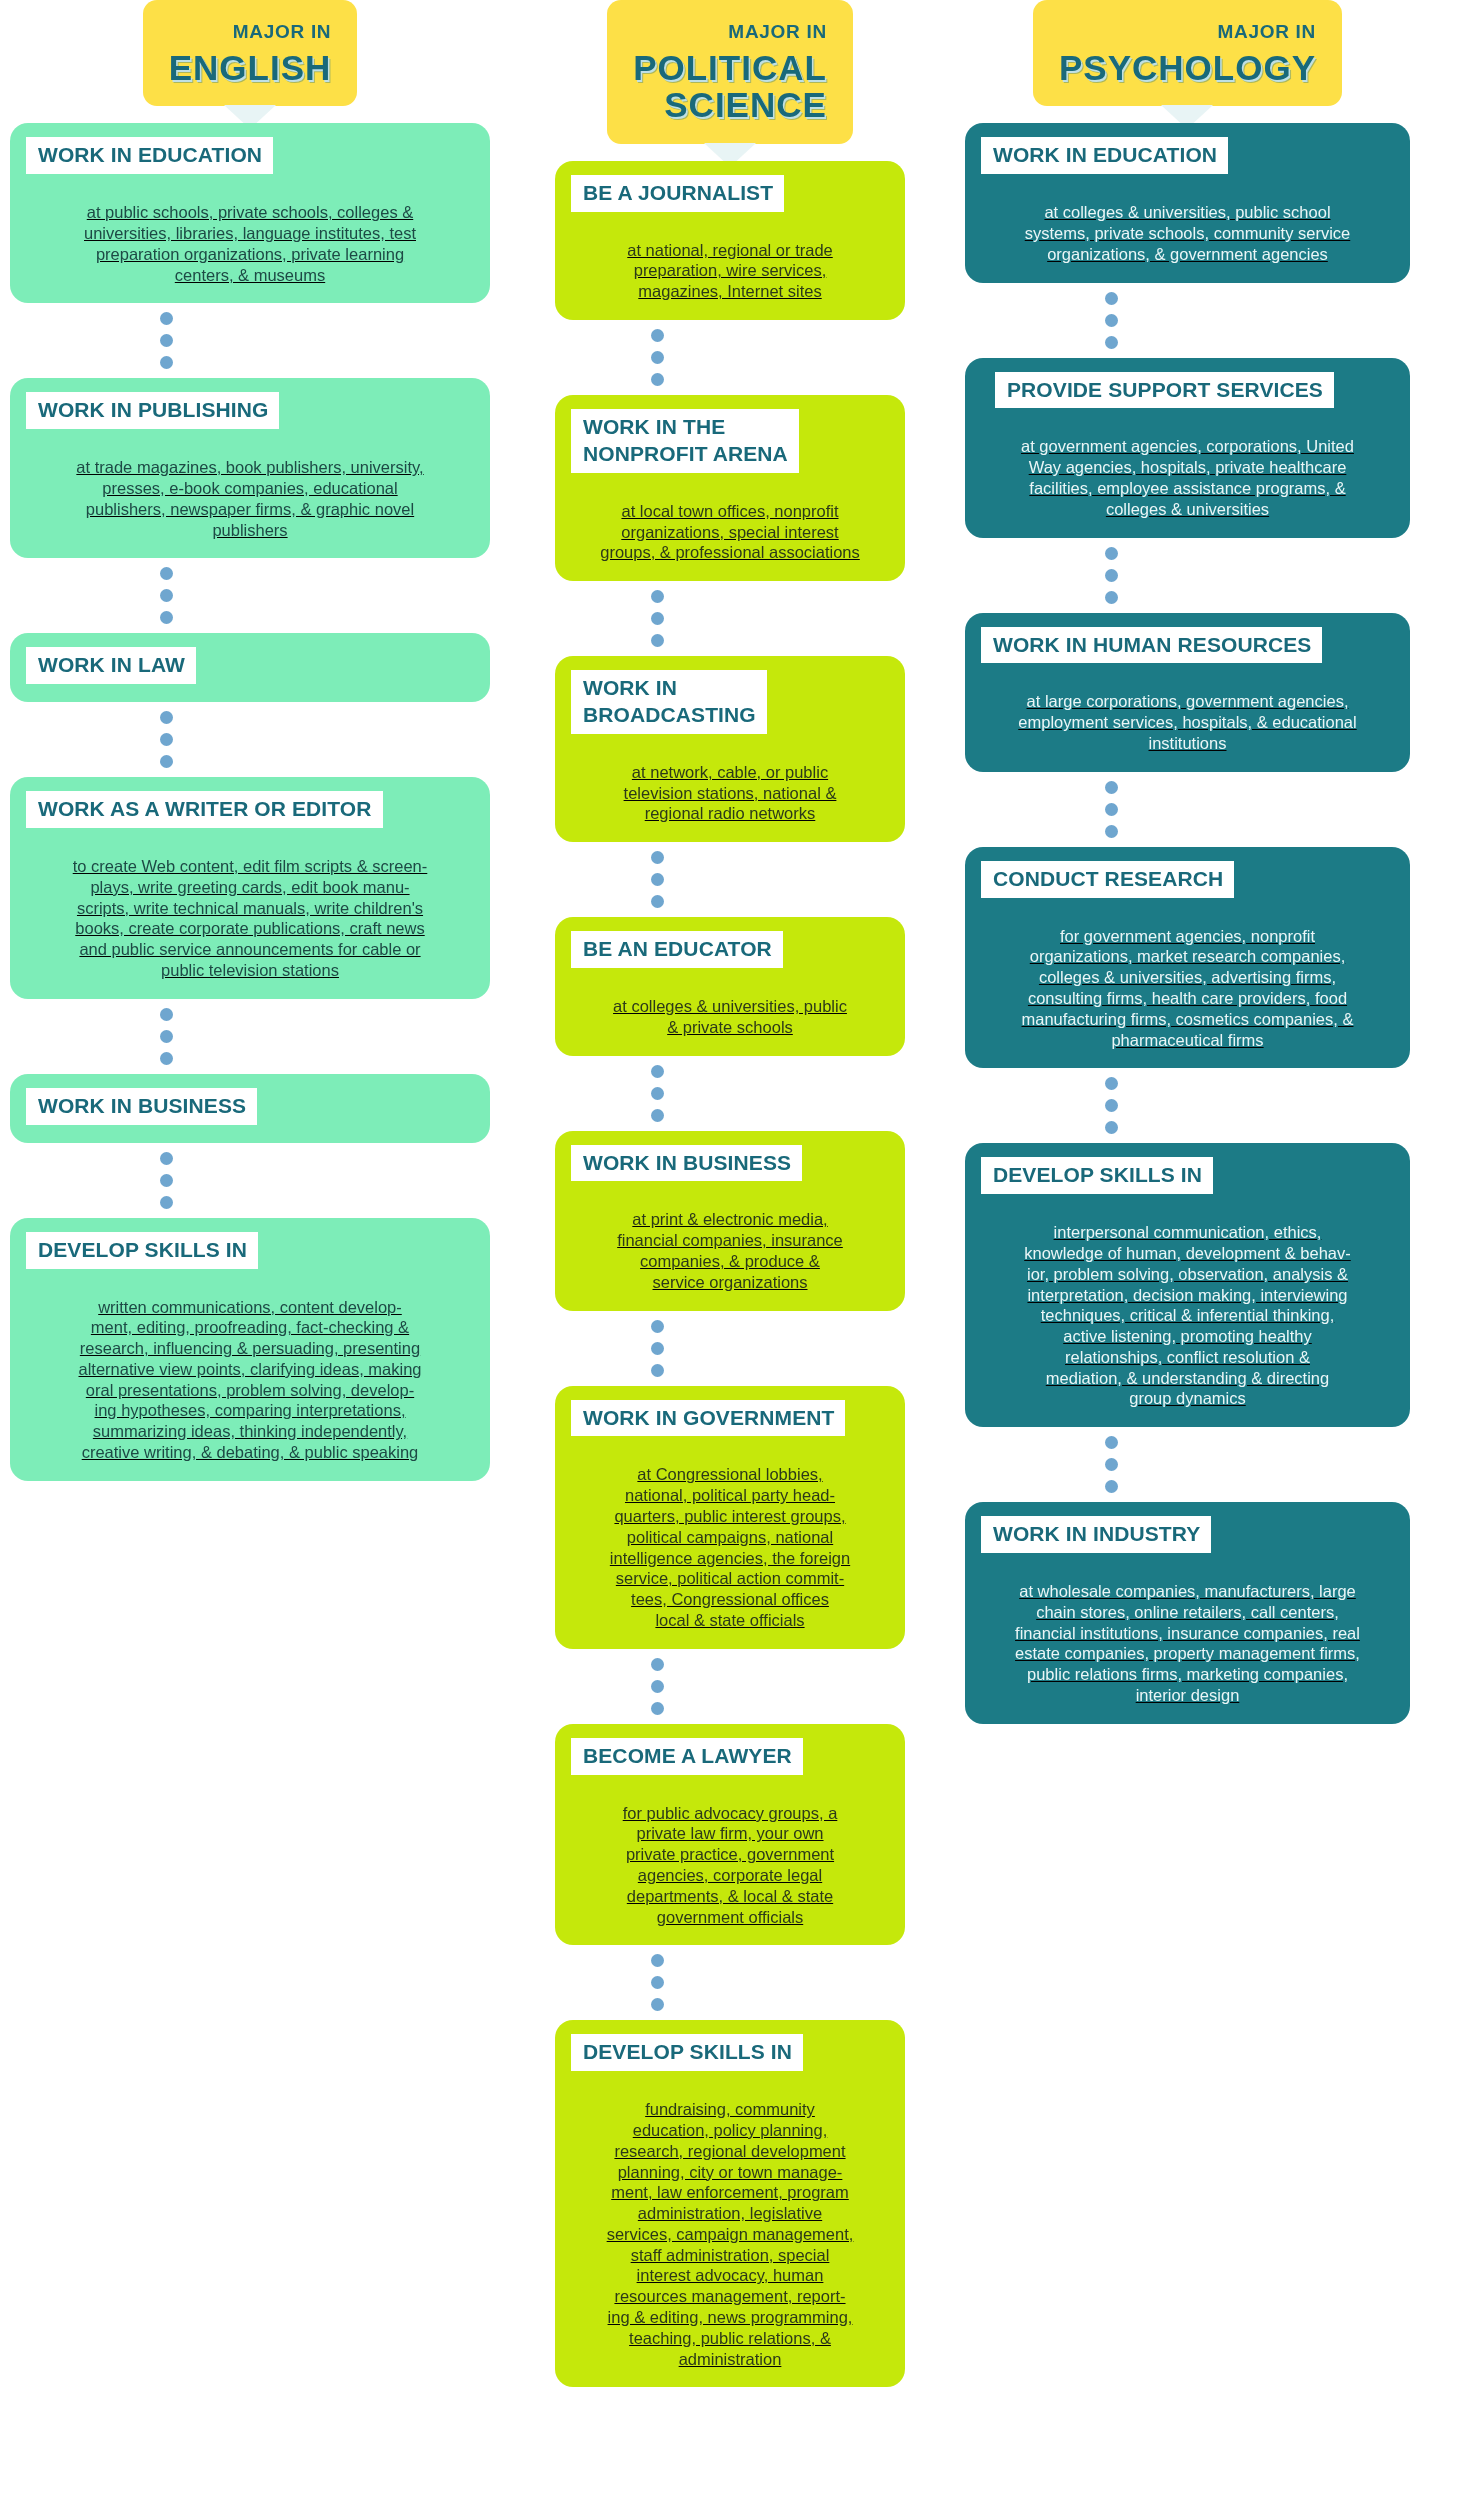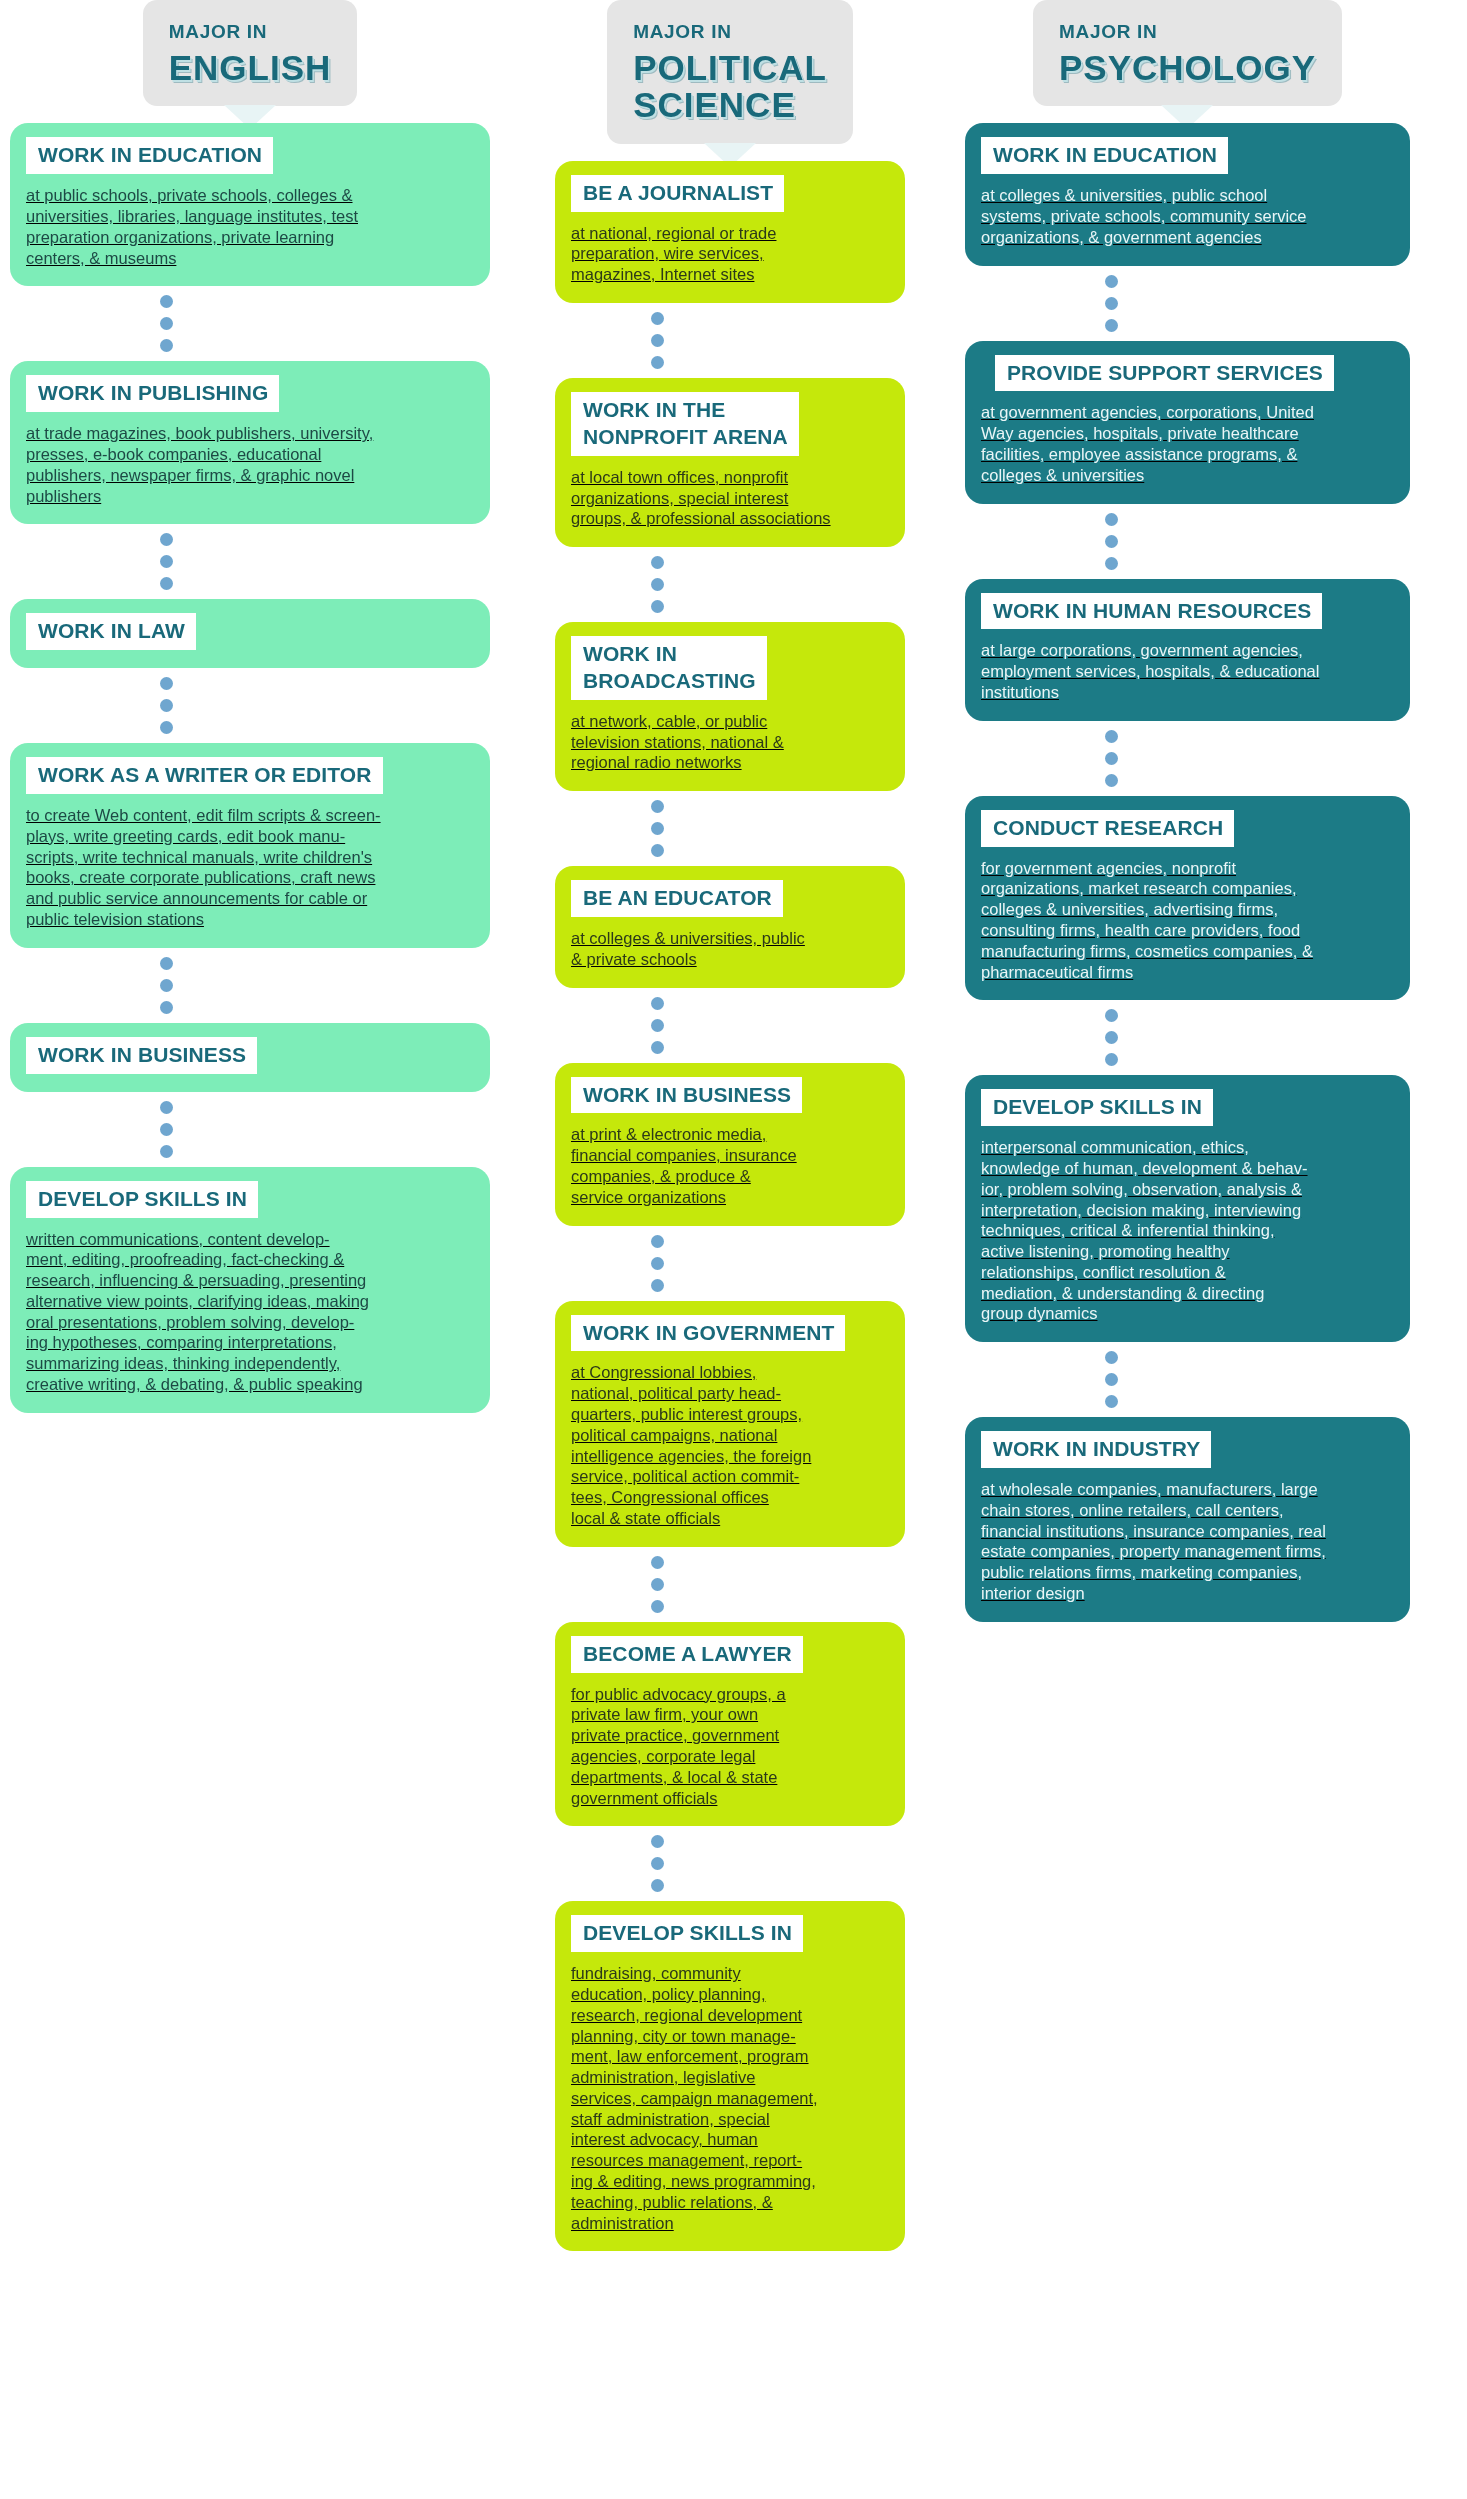--- a/index.html
+++ b/index.html
@@ -6,34 +6,34 @@
   body{width:1467px;height:2499px;position:relative;font-family:"Liberation Sans",sans-serif;overflow:hidden;}
 
   .board{position:relative;width:1467px;height:2499px;}
   .col{position:absolute;top:0;}
   #col-english{left:10px;width:480px;}
   #col-polisci{left:555px;width:350px;}
   #col-psychology{left:965px;width:445px;}
 
   
   .bubble-wrap{position:relative;display:flex;justify-content:center;}
-  .bubble{background:#e5e5e5;border-radius:14px;padding:22px 26px 20px;text-align:left;position:relative;}
+  .bubble{background:#fde047;border-radius:14px;padding:22px 26px 20px;text-align:right;position:relative;}
   .bubble:after{content:"";position:absolute;left:50%;transform:translateX(-50%);bottom:-23px;
                 width:0;height:0;border-left:26px solid transparent;border-right:26px solid transparent;
                 border-top:24px solid #e8f4f5;}
   .major-in{font-size:19px;font-weight:bold;letter-spacing:.7px;color:#19697a;line-height:1.1;}
   .major-name{font-size:35px;font-weight:bold;letter-spacing:1px;color:#19697a;line-height:1.07;margin-top:6px;
               text-shadow:1.5px 1.5px 0 #bfe0e4, 2.5px 2.5px 0 rgba(25,105,122,.35);}
   .major-name .ln{display:block;}
 
   
   .card{border-radius:18px;padding:14px 16px 18px;position:relative;box-sizing:border-box;}
   .card-title{display:inline-block;background:#ffffff;color:#19697a;font-weight:bold;
               font-size:21px;line-height:1.28;letter-spacing:.1px;padding:5px 11px 5px 12px;}
-  .card-body{font-size:16.5px;line-height:1.26;margin-top:11px;white-space:pre-line;}
+  .card-body{font-size:16.5px;line-height:1.26;margin-top:28px;white-space:pre-line;text-align:center;}
 
   
   .theme-mint .card{background:#7dedb8;}
   .theme-mint .card-body{color:#1d4a45;}
   
   .theme-lime .card{background:#c5e80b;}
   .theme-lime .card-body{color:#2c3a18;}
   
   .theme-teal .card{background:#1c7b86;}
   .theme-teal .card-body{color:#eaf6f7;}

